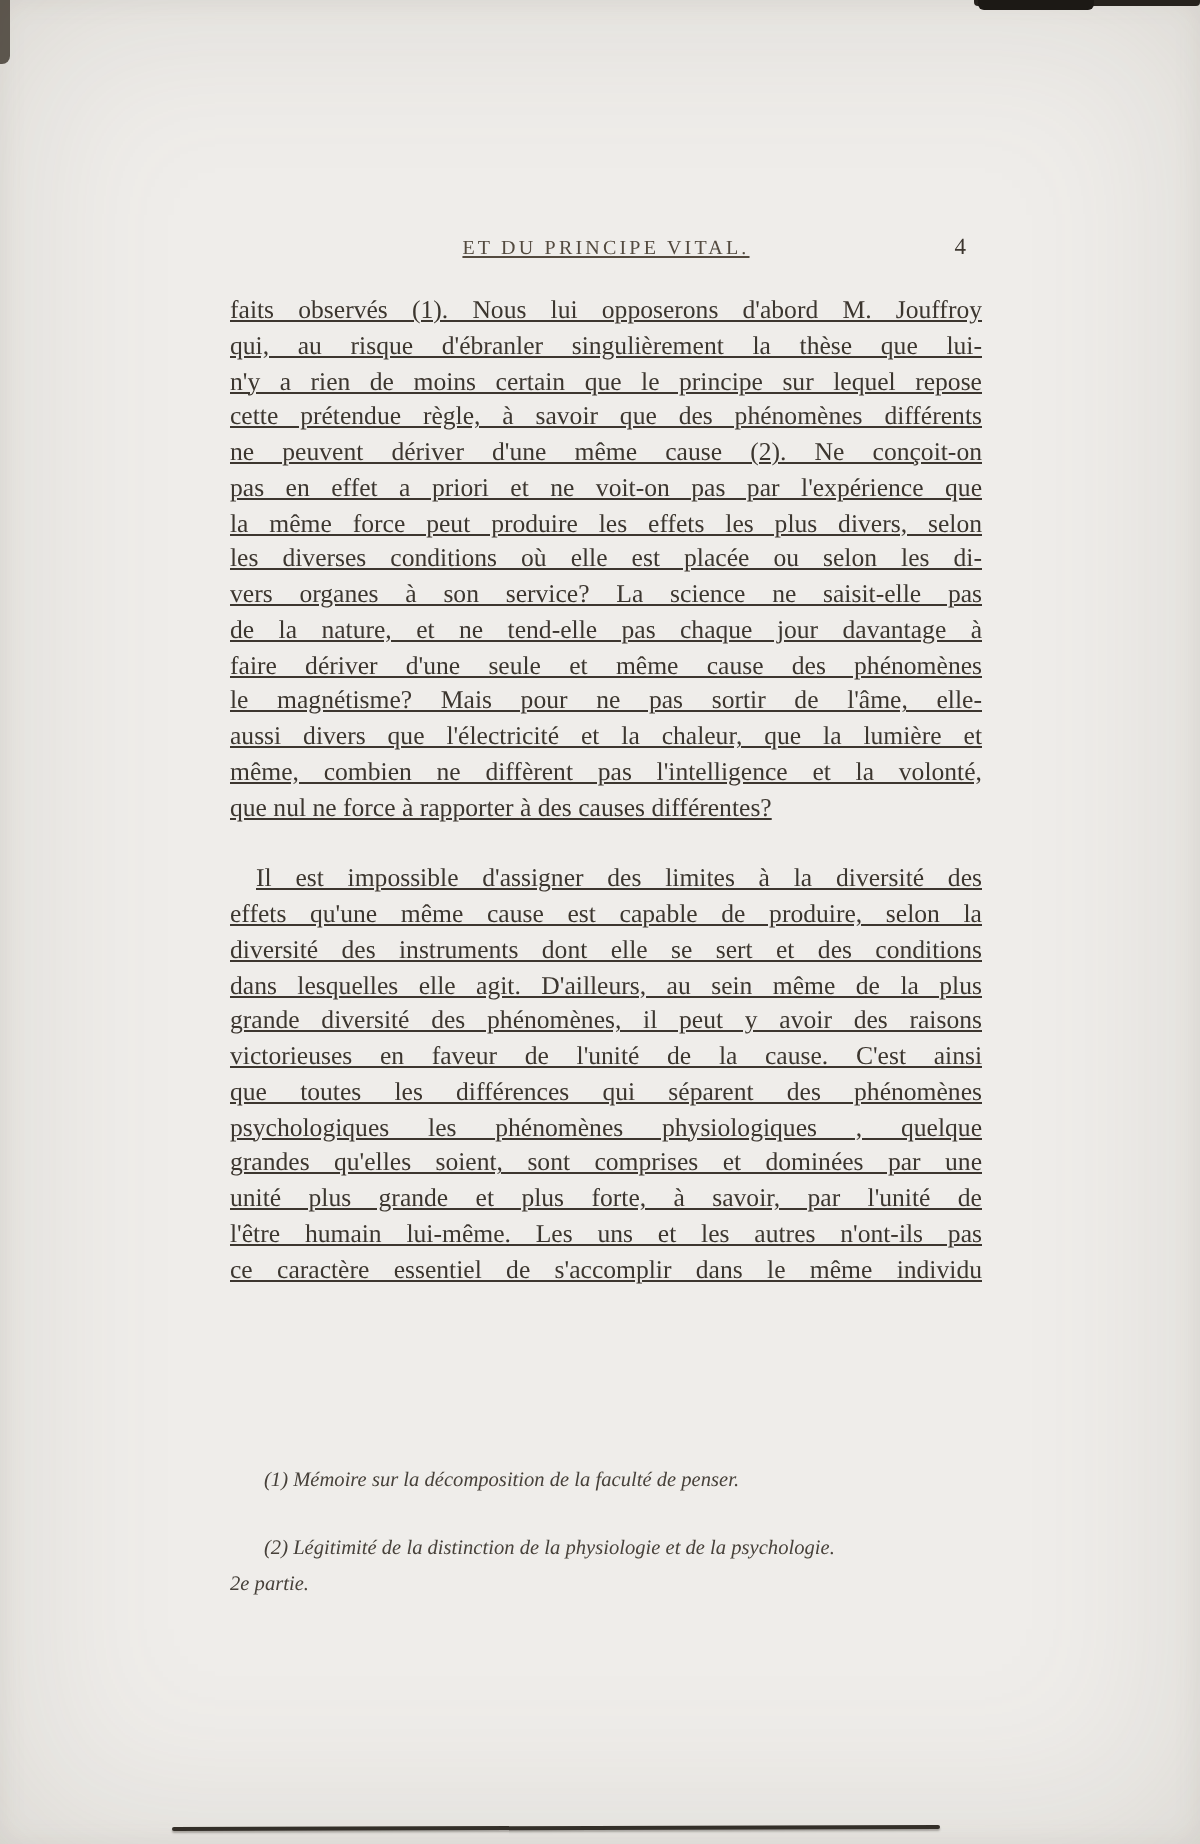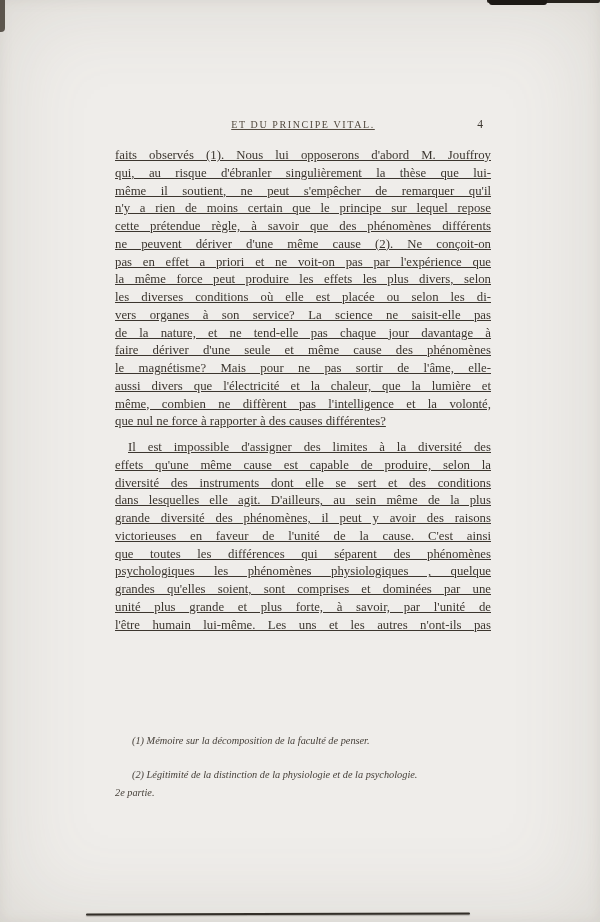--- a/index.html
+++ b/index.html
@@ -50,21 +50,21 @@
     position: absolute; right: 7px; top: -1px;
     font-size: 11.5px; color: #3c362f; letter-spacing: 1px;
   }
 
   
   .textblock {
     position: absolute; top: 147px; left: 115px; width: 376px;
     color: #3c362f;
   }
   .para { display: block; text-decoration: underline; }
-  .para-2 { margin-top: 8px; }
+  .para-2 { margin-top: 18px; }
   .line {
     display: block;
     height: 17.75px;
     line-height: 17.75px;
     font-size: 12.8px;
     overflow: hidden;
     text-align: justify;
     text-align-last: justify;
   }
   .line.first-indent { text-indent: 13px; }
@@ -92,21 +92,20 @@
   <div class="header-row">
     <span class="running-title">ET DU PRINCIPE VITAL.</span>
     <span class="page-number">4</span>
   </div>
 
   <div class="textblock">
 
     <div class="para para-1">
       <span class="line">faits observés (1). Nous lui opposerons d'abord M. Jouffroy</span>
       <span class="line">qui, au risque d'ébranler singulièrement la thèse que lui-</span>
-      <span class="line">même il soutient, ne peut s'empêcher de remarquer qu'il</span>
       <span class="line">n'y a rien de moins certain que le principe sur lequel repose</span>
       <span class="line">cette prétendue règle, à savoir que des phénomènes différents</span>
       <span class="line">ne peuvent dériver d'une même cause (2). Ne conçoit-on</span>
       <span class="line">pas en effet a priori et ne voit-on pas par l'expérience que</span>
       <span class="line">la même force peut produire les effets les plus divers, selon</span>
       <span class="line">les diverses conditions où elle est placée ou selon les di-</span>
       <span class="line">vers organes à son service? La science ne saisit-elle pas</span>
       <span class="line">de la nature, et ne tend-elle pas chaque jour davantage à</span>
       <span class="line">faire dériver d'une seule et même cause des phénomènes</span>
       <span class="line">le magnétisme? Mais pour ne pas sortir de l'âme, elle-</span>
@@ -120,20 +119,21 @@
       <span class="line">effets qu'une même cause est capable de produire, selon la</span>
       <span class="line">diversité des instruments dont elle se sert et des conditions</span>
       <span class="line">dans lesquelles elle agit. D'ailleurs, au sein même de la plus</span>
       <span class="line">grande diversité des phénomènes, il peut y avoir des raisons</span>
       <span class="line">victorieuses en faveur de l'unité de la cause. C'est ainsi</span>
       <span class="line">que toutes les différences qui séparent des phénomènes</span>
       <span class="line">psychologiques les phénomènes physiologiques , quelque</span>
       <span class="line">grandes qu'elles soient, sont comprises et dominées par une</span>
       <span class="line">unité plus grande et plus forte, à savoir, par l'unité de</span>
       <span class="line">l'être humain lui-même. Les uns et les autres n'ont-ils pas</span>
+      <span class="line">ce caractère essentiel de s'accomplir dans le même individu</span>
     </div>
 
   </div>
 
   <div class="footnotes">
     <span class="fn-line fn-indent">(1) Mémoire sur la décomposition de la faculté de penser.</span>
     <span class="fn-line fn-indent fn-gap">(2) Légitimité de la distinction de la physiologie et de la psychologie.</span>
     <span class="fn-line">2e partie.</span>
   </div>
 

